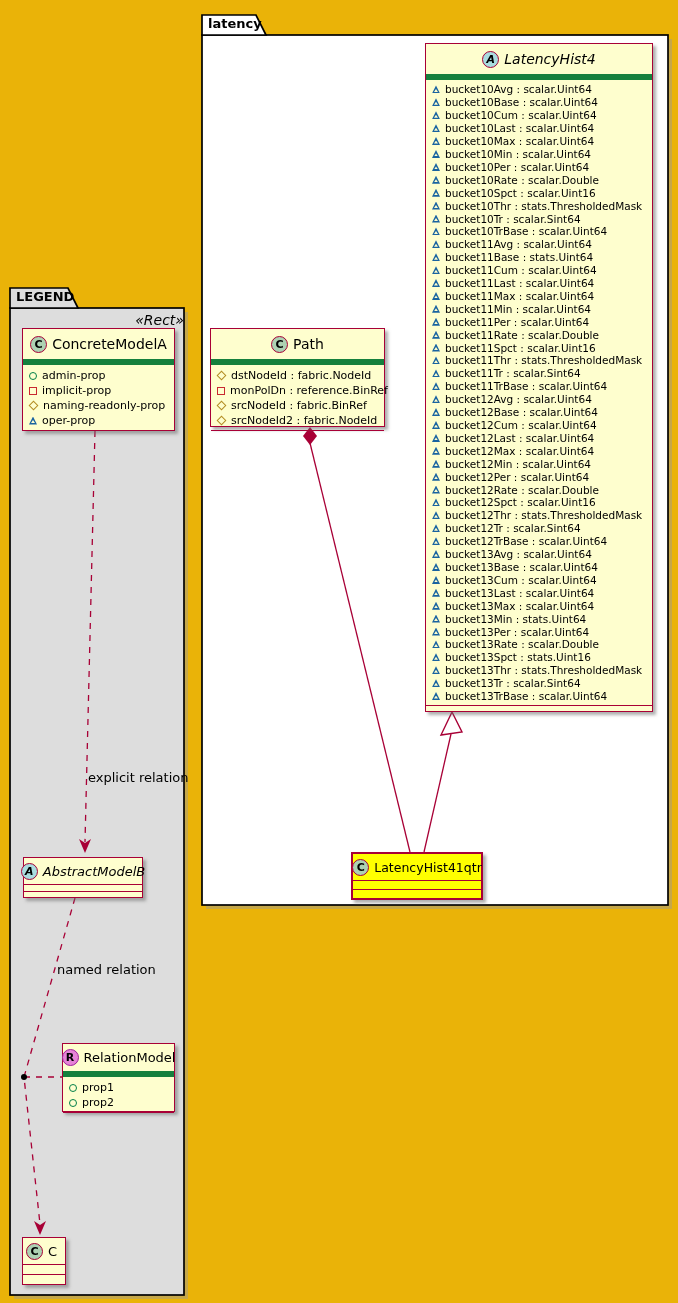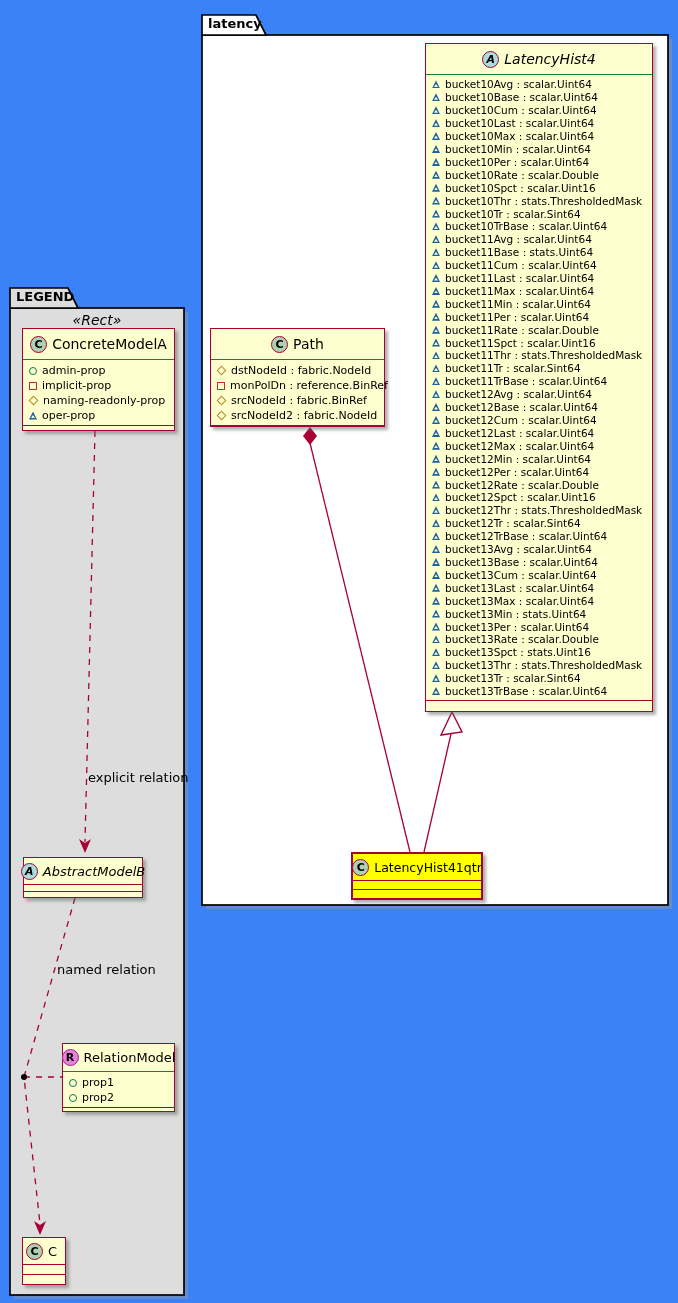--- a/index.html
+++ b/index.html
@@ -1,38 +1,38 @@
 <!DOCTYPE html>
 <html><head>
 <meta charset="utf-8">
 <style>
   html,body{margin:0;padding:0;background:#ffffff;}
-  .canvas{position:relative;width:678px;height:1303px;background:#3b82f6;
+  .canvas{position:relative;width:678px;height:1303px;background:#eab308;
           font-family:"DejaVu Sans", sans-serif;color:#000;overflow:hidden;}
   .layer{position:absolute;left:0;top:0;pointer-events:none;}
 
   
   .pkg-label{position:absolute;font-size:13px;font-weight:bold;line-height:18px;}
-  .stereotype{position:absolute;font-size:14px;font-style:italic;text-align:center;}
+  .stereotype{position:absolute;font-size:14px;font-style:italic;text-align:right;}
 
   
   .uml-class{position:absolute;background:#FEFECE;border:1.5px solid #A80036;
              box-shadow:3px 3px 3px rgba(110,110,110,.55);
              display:flex;flex-direction:column;box-sizing:border-box;}
   .uml-title{flex:0 0 28px;display:flex;align-items:center;justify-content:center;gap:5px;}
   .cname{font-size:14px;white-space:nowrap;}
   .italic-name .cname{font-style:italic;}
   .spot{width:17px;height:17px;border-radius:50%;border:1px solid #A80036;
         display:flex;align-items:center;justify-content:center;
         font-weight:bold;font-size:11px;flex:0 0 auto;box-sizing:border-box;}
   .spot-c{background:#ADD1B2;}
   .spot-a{background:#A9DCDF;font-style:italic;}
   .spot-r{background:#E683D7;border-color:#A0229C;}
 
-  .attrs{border-top:1px solid #15803d;padding:3px 4px 2px 6px;flex:0 0 auto;}
+  .attrs{border-top:6px solid #15803d;padding:3px 4px 2px 6px;flex:0 0 auto;}
   .arow{display:flex;align-items:center;gap:5px;height:15px;font-size:11px;white-space:nowrap;}
   .dense .arow{height:12.92px;font-size:10.5px;}
   .empty-c{border-top:1px solid #A80036;flex:1;}
 
   
   .ficon{width:8px;height:8px;flex:0 0 auto;position:relative;box-sizing:border-box;}
   .icon-circle{border:1.5px solid #038048;border-radius:50%;}
   .icon-square{border:1.5px solid #C82930;}
   .icon-diamond{width:7px;height:7px;border:1.5px solid #B38D22;transform:rotate(45deg);margin:0 1px;}
   .icon-triangle{background:#1963A0;clip-path:polygon(50% 0,0 100%,100% 100%);}

